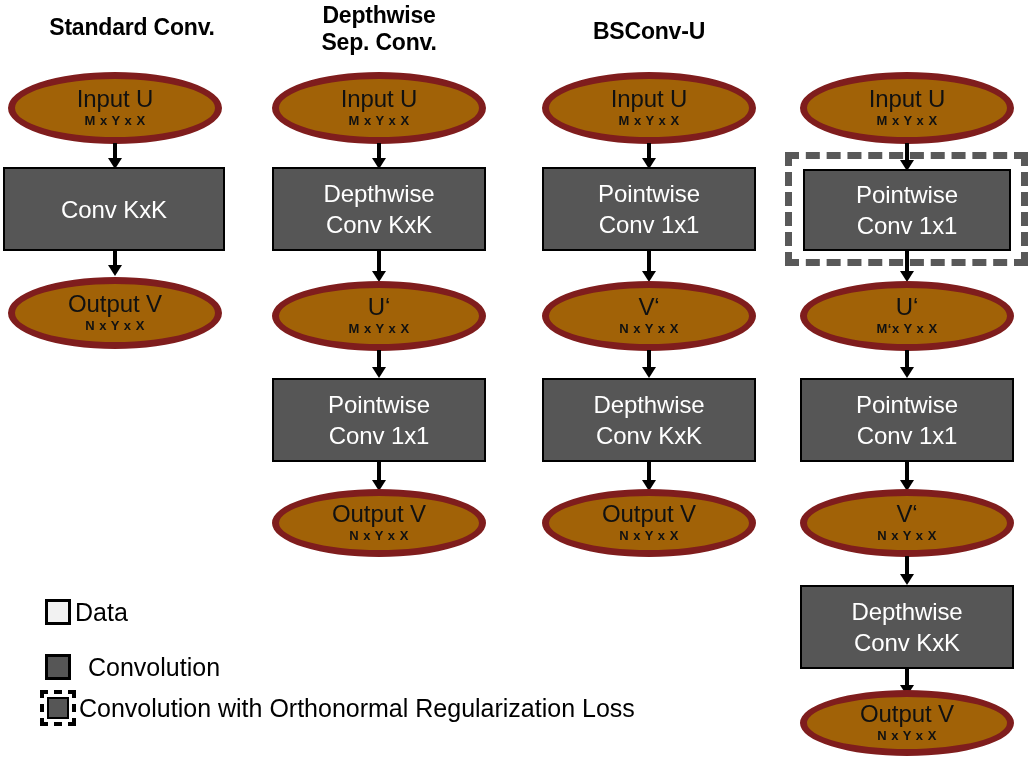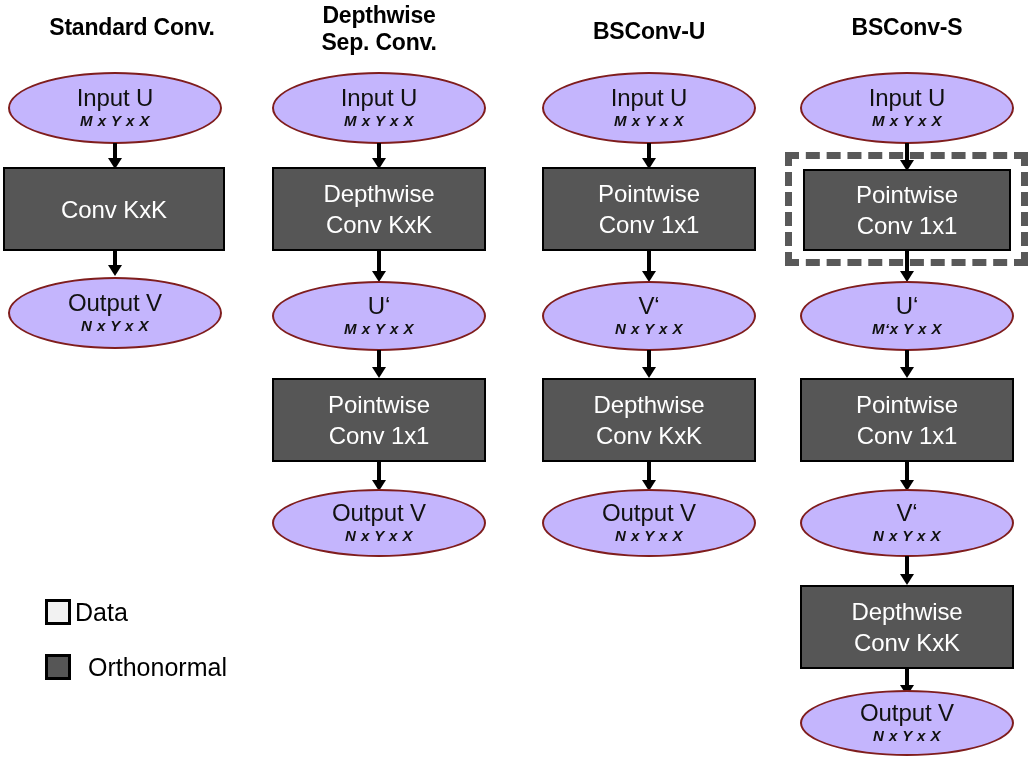--- a/index.html
+++ b/index.html
@@ -30,22 +30,22 @@
   }
   .node {
     position: absolute;
     box-sizing: border-box;
     display: flex;
     flex-direction: column;
     align-items: center;
     justify-content: center;
   }
   .ellipse {
-    background: #c4b5fd;
-    border: 2px solid #7f1d1d;
+    background: #a16207;
+    border: 7px solid #7f1d1d;
     border-radius: 50%;
   }
   .box {
     background: #565656;
     border: 2px solid #000000;
   }
   .node .main-label {
     font-size: 24px;
     line-height: 27px;
     letter-spacing: -0.1px;
@@ -56,22 +56,21 @@
   }
   .box .main-label {
     color: #ffffff;
   }
   .box .main-label.two-line {
     white-space: pre-line;
     text-align: center;
     line-height: 31px;
   }
   .dims {
-    font-size: 15px;
-    font-style: italic;
+    font-size: 13px;
     font-weight: bold;
     letter-spacing: 0.5px;
     color: #111111;
     margin-top: 1px;
   }
   .arrow {
     position: absolute;
   }
   .dashed-frame {
     position: absolute;
@@ -127,21 +126,20 @@
 </style>
 </head>
 <body>
 
 <div id="canvas">
 
   <div class="col-title" style="left:6px; top:14px; width:228px;margin-left:12px;">Standard Conv.</div>
   <div class="col-title" style="left:265px; top:2px; width:228px;">Depthwise
 Sep. Conv.</div>
   <div class="col-title" style="left:535px; top:18px; width:228px;">BSConv-U</div>
-  <div class="col-title" style="left:793px; top:14px; width:228px;">BSConv-S</div>
 
   <div class="node ellipse" style="left:8px; top:72px; width:214px; height:72px;">
     <span class="main-label">Input U</span>
     <span class="dims">M x Y x X</span>
   </div>
   <svg class="arrow" style="left:106px; top:143px;" width="18" height="26" viewBox="0 0 18 26">
     <line x1="9" y1="0" x2="9" y2="17" stroke="#000" stroke-width="4"></line>
     <polygon points="2,15 16,15 9,26" fill="#000"></polygon>
   </svg>
   <div class="node box" style="left:3px; top:167px; width:222px; height:84px;">
@@ -283,16 +281,22 @@
     <span class="main-label">Output V</span>
     <span class="dims">N x Y x X</span>
   </div>
 
   <div class="legend-row" style="left:45px; top:598px;">
     <span class="swatch swatch-data"></span>
     <span class="legend-label lg-data">Data</span>
   </div>
   <div class="legend-row" style="left:45px; top:653px;">
     <span class="swatch swatch-conv"></span>
-    <span class="legend-label lg-conv">Orthonormal</span>
+    <span class="legend-label lg-conv">Convolution</span>
+  </div>
+  <div class="legend-row" style="left:40px; top:690px;">
+    <span class="swatch-ortho-wrap">
+      <span class="swatch-ortho-inner"></span>
+    </span>
+    <span class="legend-label lg-ortho">Convolution with Orthonormal Regularization Loss</span>
   </div>
 
 </div>
 
 </body></html>

